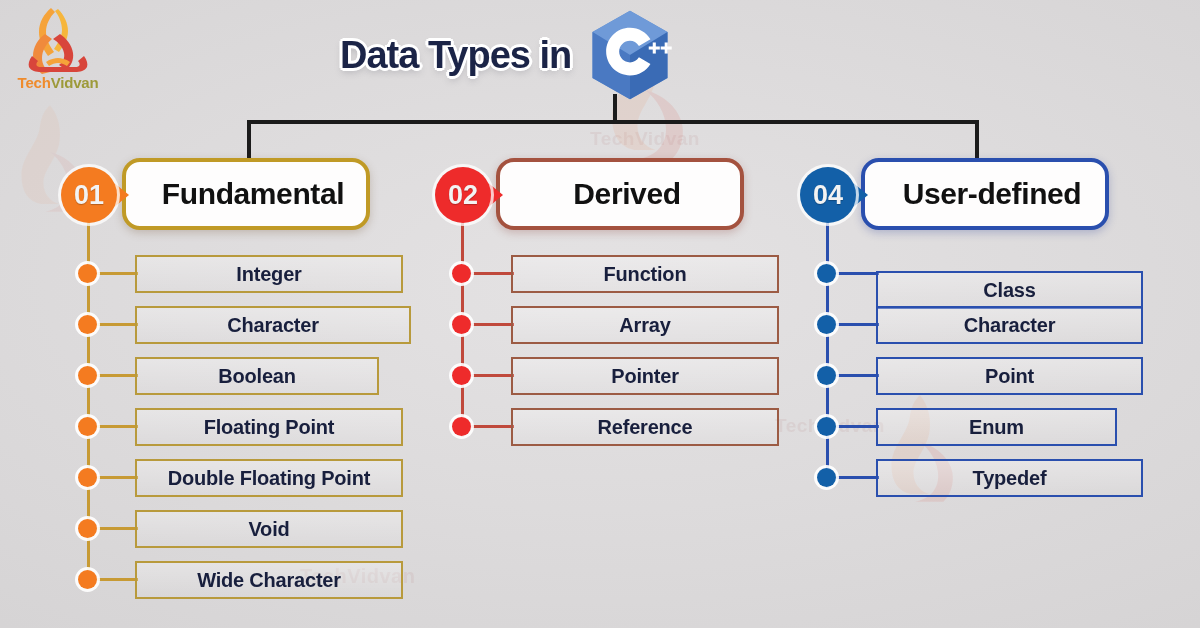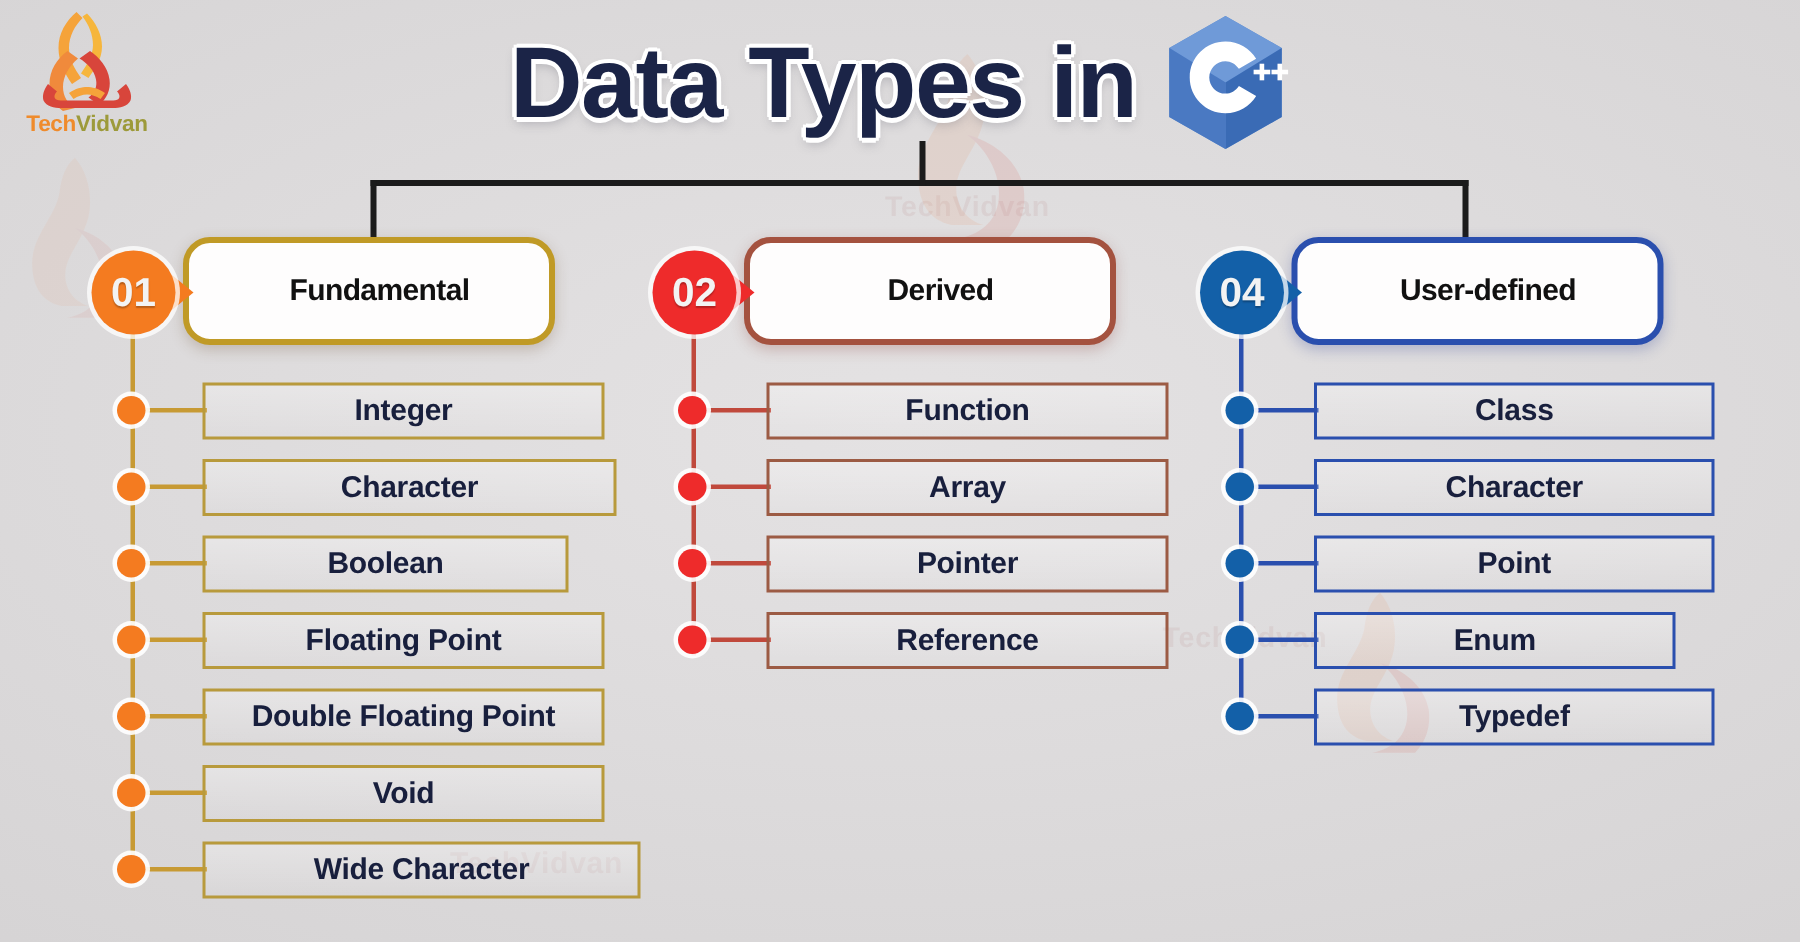--- a/index.html
+++ b/index.html
@@ -60,21 +60,21 @@
   #title {
     position: absolute;
     left: 340px;
     top: 14px;
     height: 82px;
     display: flex;
     align-items: center;
     gap: 16px;
   }
   #title-text {
-    font-size: 67px;
+    font-size: 38px;
     font-weight: 700;
     color: #1b2447;
     letter-spacing: -1px;
     line-height: 1;
     text-shadow:
       -2px -2px 0 #fff,  2px -2px 0 #fff,
       -2px  2px 0 #fff,  2px  2px 0 #fff,
       -3px  0   0 #fff,  3px  0   0 #fff,
        0   -3px 0 #fff,  0    3px 0 #fff,
        0 4px 7px rgba(120,120,130,.45);
@@ -88,21 +88,21 @@
     position: absolute;
     height: 72px;
     border-radius: 18px;
     background: #fefdfd;
     display: flex;
     align-items: center;
     justify-content: center;
     box-sizing: border-box;
   }
   .branch-head .label {
-    font-size: 20px;
+    font-size: 30px;
     font-weight: 700;
     color: #111;
     letter-spacing: -0.4px;
     padding-left: 14px;
   }
   .badge {
     position: absolute;
     width: 56px;
     height: 56px;
     border-radius: 50%;
@@ -250,21 +250,21 @@
   </div>
 
   <div class="dot" style="left:78px; top:519px; background:#f47b20;"></div>
   <div class="stub" style="left:96px; top:527px; width:42px; background:#c79a34;"></div>
   <div class="item" style="left:135px; top:510px; width:268px; border-color:#b89a3c;">
     <span>Void</span>
   </div>
 
   <div class="dot" style="left:78px; top:570px; background:#f47b20;"></div>
   <div class="stub" style="left:96px; top:578px; width:42px; background:#c79a34;"></div>
-  <div class="item" style="left:135px; top:561px; width:292px; border-color:#b89a3c;">
+  <div class="item" style="left:135px; top:561px; width:268px; border-color:#b89a3c;">
     <span>Wide Character</span>
   </div>
 
   <div class="spine" style="left:461px; top:215px; height:222px; background:#c0493c;"></div>
   <div class="badge-nub" style="left:487px; top:182px; border-left:16px solid #ee2b2b;"></div>
   <div class="badge" style="left:435px; top:167px; background:#ee2b2b;">02</div>
   <div class="branch-head" style="left:496px; top:158px; width:248px; border:4px solid #a4523f; box-shadow:0 3px 9px rgba(140,70,60,.28);">
     <span class="label">Derived</span>
   </div>
 
@@ -294,21 +294,21 @@
 
   <div class="spine" style="left:826px; top:215px; height:273px; background:#2a4fae;"></div>
   <div class="badge-nub" style="left:852px; top:182px; border-left:16px solid #1360a8;"></div>
   <div class="badge" style="left:800px; top:167px; background:#1360a8;">04</div>
   <div class="branch-head" style="left:861px; top:158px; width:248px; border:4px solid #2a4fae; box-shadow:0 3px 9px rgba(50,70,150,.28);">
     <span class="label">User-defined</span>
   </div>
 
   <div class="dot" style="left:817px; top:264px; background:#1360a8;"></div>
   <div class="stub" style="left:835px; top:272px; width:44px; background:#2a4fae;"></div>
-  <div class="item" style="left:876px; top:255px; width:267px; border-color:#2a4fae;">
+  <div class="item" style="left:876px; top:271px; width:267px; border-color:#2a4fae;">
     <span>Class</span>
   </div>
 
   <div class="dot" style="left:817px; top:315px; background:#1360a8;"></div>
   <div class="stub" style="left:835px; top:323px; width:44px; background:#2a4fae;"></div>
   <div class="item" style="left:876px; top:306px; width:267px; border-color:#2a4fae;">
     <span>Character</span>
   </div>
 
   <div class="dot" style="left:817px; top:366px; background:#1360a8;"></div>

